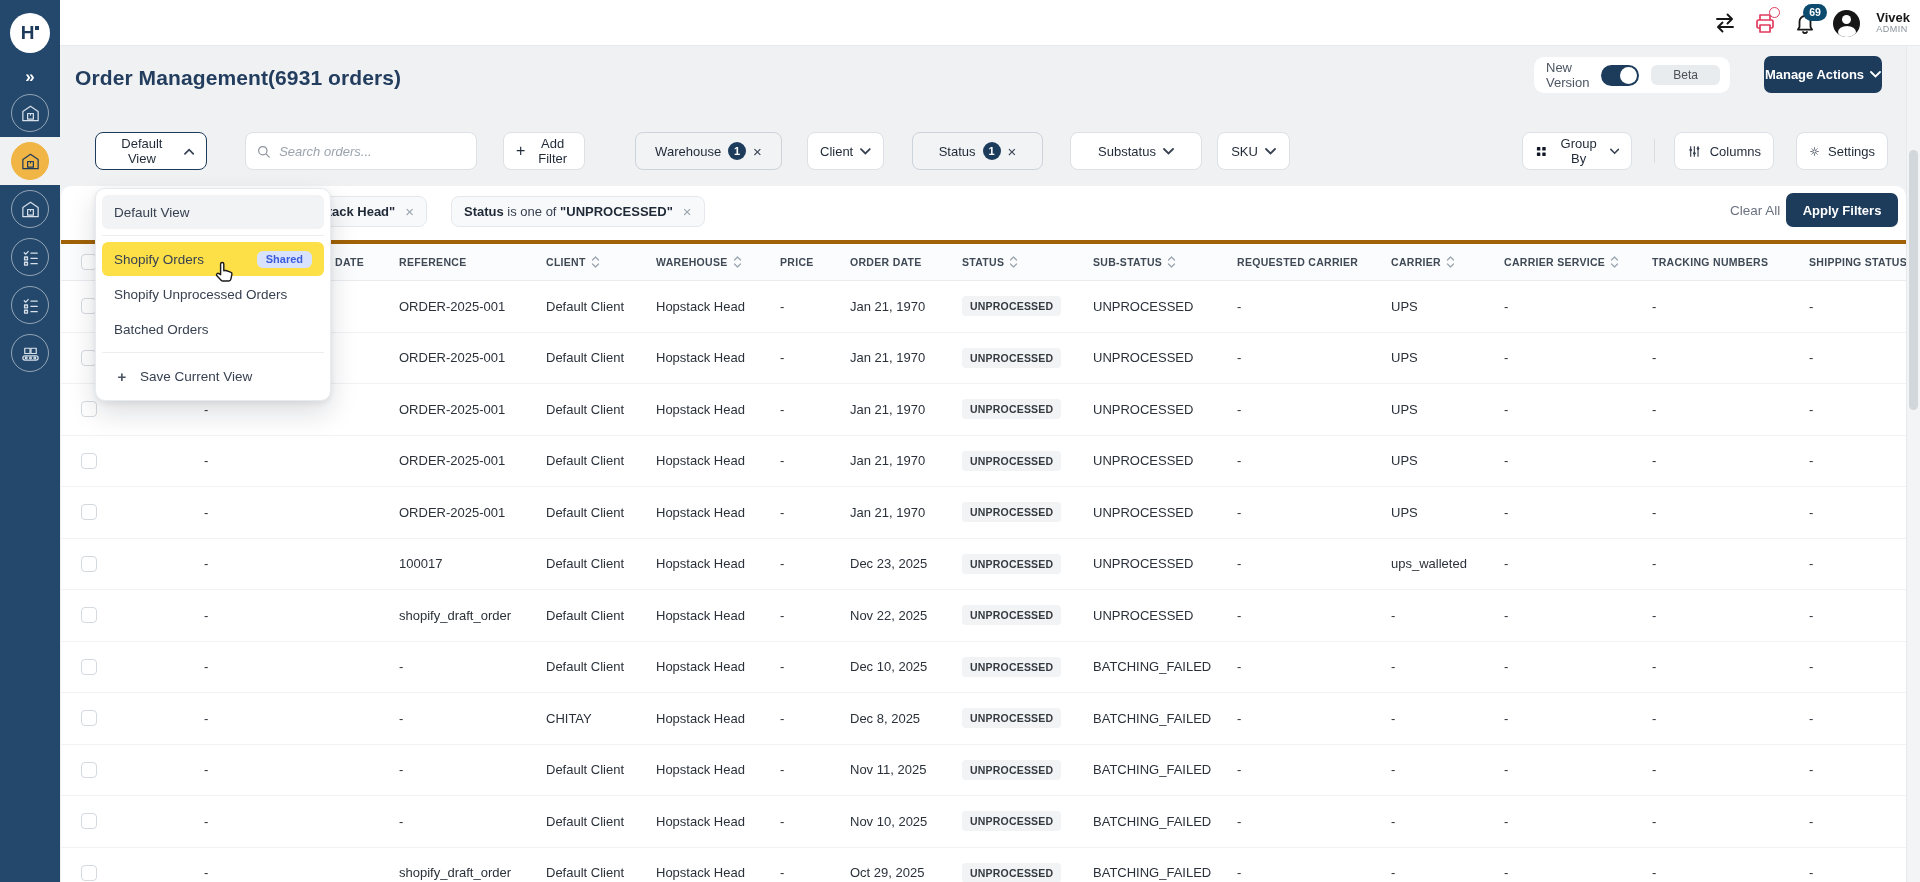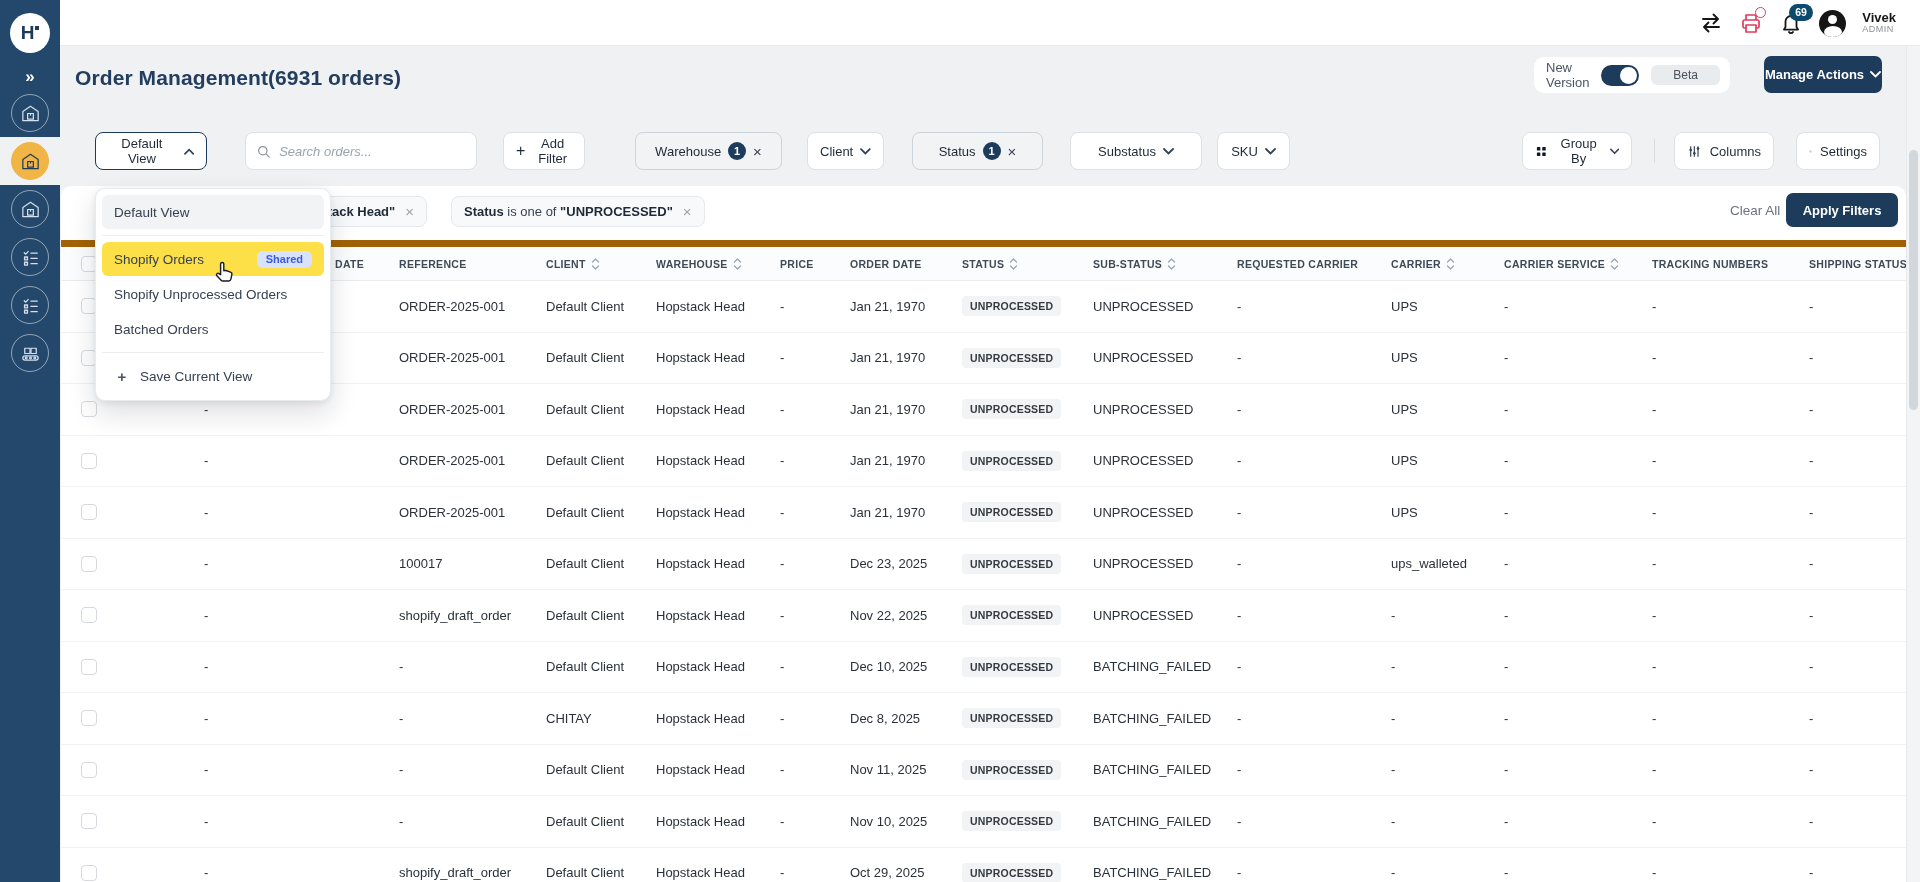--- a/index.html
+++ b/index.html
@@ -25,21 +25,21 @@
   
   .topbar { position:absolute; left:60px; top:0; width:1860px; height:46px; background:#fff; border-bottom:1px solid #e8eaed; z-index:10; }
   .topbar-right { position:absolute; right:6px; top:0; height:46px; display:flex; align-items:center; gap:16px; }
   .tb-icon { width:24px; height:24px; position:relative; cursor:pointer; }
   .notif-badge { position:absolute; top:-7px; left:10px; background:#0c4a6e; color:#fff; font-size:10.5px; font-weight:700;
     padding:2px 6px; border-radius:9px; line-height:1.2; }
   .printer-badge { position:absolute; top:-4px; right:-3px; width:11px; height:11px; border:1.6px solid #e13b5e; border-radius:50%; background:#fff; }
   .avatar { width:27px; height:27px; border-radius:50%; background:#161616; position:relative; overflow:hidden; }
   .avatar::before { content:""; position:absolute; left:9px; top:5px; width:9px; height:9px; border-radius:50%; background:#fff; }
   .avatar::after { content:""; position:absolute; left:4.5px; top:16px; width:18px; height:12px; border-radius:50%; background:#fff; }
-  .user-block { line-height:1.1; margin-right:18px; }
+  .user-block { line-height:1.1; margin-right:4px; }
   .user-name { font-size:13px; font-weight:700; color:#161616; }
   .user-role { font-size:9px; color:#8a929b; letter-spacing:.5px; }
 
   
   .main { position:absolute; left:60px; top:46px; width:1860px; height:836px; }
   .page-title { position:absolute; left:15px; top:20px; font-size:21px; font-weight:700; color:#233d5e; letter-spacing:.1px; }
   .newver-pill { position:absolute; left:1474px; top:11px; width:196px; height:36px; background:#fff; border-radius:10px;
     display:flex; align-items:center; gap:12px; padding:0 12px; }
   .newver-label { font-size:13px; color:#4b5563; font-weight:500; }
   .toggle { width:38px; height:21px; border-radius:11px; background:#1d3c5c; position:relative; cursor:pointer; flex:0 0 auto; }
@@ -75,21 +75,21 @@
   .chip b { font-weight:700; color:#1f2937; }
   .chip .x-glyph { color:#9aa3ad; cursor:pointer; }
   .chip:first-child { margin-left:69px; }
   .chip + .chip { margin-left:24px; }
   .clear-all { position:absolute; left:1669px; top:17px; font-size:13.5px; color:#6b7280; cursor:pointer; background:none; border:none; font-family:inherit; }
   .apply-btn { position:absolute; left:1725px; top:7px; width:112px; height:34px; background:#1d3c5c; color:#fff; border:none;
     border-radius:7px; font-size:13px; font-weight:700; cursor:pointer; font-family:inherit; }
 
   .grid-cols { display:grid; grid-template-columns:123px 131px 64px 147px 110px 124px 70px 112px 131px 144px 154px 113px 148px 157px 160px;
     padding-left:20px; align-items:center; }
-  .thead { height:41px; border-top:7px solid #a16207; border-bottom:1px solid #e9ecef; background:#fbfcfd; }
+  .thead { height:41px; border-top:4px solid #a16207; border-bottom:1px solid #e9ecef; background:#fbfcfd; }
   .th { font-size:10.5px; font-weight:700; color:#3f4a56; letter-spacing:.3px; text-transform:uppercase;
     display:flex; align-items:center; gap:5px; white-space:nowrap; }
   .trow { height:51.5px; border-bottom:1px solid #f0f2f4; }
   .td { font-size:13px; color:#2a313a; white-space:nowrap; overflow:hidden; }
   .cbx { width:16px; height:16px; border:1.5px solid #d4d9de; border-radius:4px; background:#fff; cursor:pointer; }
   .status-pill { display:inline-block; background:#f1f3f5; color:#343a40; font-size:10.5px; font-weight:700;
     padding:4px 8px; border-radius:4px; letter-spacing:.2px; }
 
   
   .view-menu { position:absolute; left:95px; top:188px; width:236px; background:#fff; border:1px solid #e7eaee; border-radius:10px;
@@ -310,21 +310,21 @@
     <div class="tool-divider"></div>
     <button class="toolbar-btn" style="left:1614px; width:100px;">
       <svg width="15" height="15" viewBox="0 0 20 20" fill="none" stroke="#374151" stroke-width="1.6">
         <path d="M5 3v14M10 3v14M15 3v14"></path>
           <circle cx="5" cy="8" r="1.8" fill="#374151" stroke="none"></circle>
           <circle cx="10" cy="12.5" r="1.8" fill="#374151" stroke="none"></circle>
           <circle cx="15" cy="6" r="1.8" fill="#374151" stroke="none"></circle>
       </svg>
       <span>Columns</span>
     </button>
-    <button class="toolbar-btn" style="left:1736px; width:84px;">
+    <button class="toolbar-btn" style="left:1736px; width:92px;">
       <svg width="15" height="15" viewBox="0 0 20 20" fill="none" stroke="#374151" stroke-width="1.6">
         <circle cx="10" cy="10" r="3"></circle>
           <path d="M10 2.5v2.6M10 14.9v2.6M2.5 10h2.6M14.9 10h2.6M4.7 4.7l1.9 1.9M13.4 13.4l1.9 1.9M15.3 4.7l-1.9 1.9M6.6 13.4l-1.9 1.9"></path>
       </svg>
       <span>Settings</span>
     </button>
 
     <div class="card">
       <div class="chips-row">
         <span id="chips"><span class="chip">

